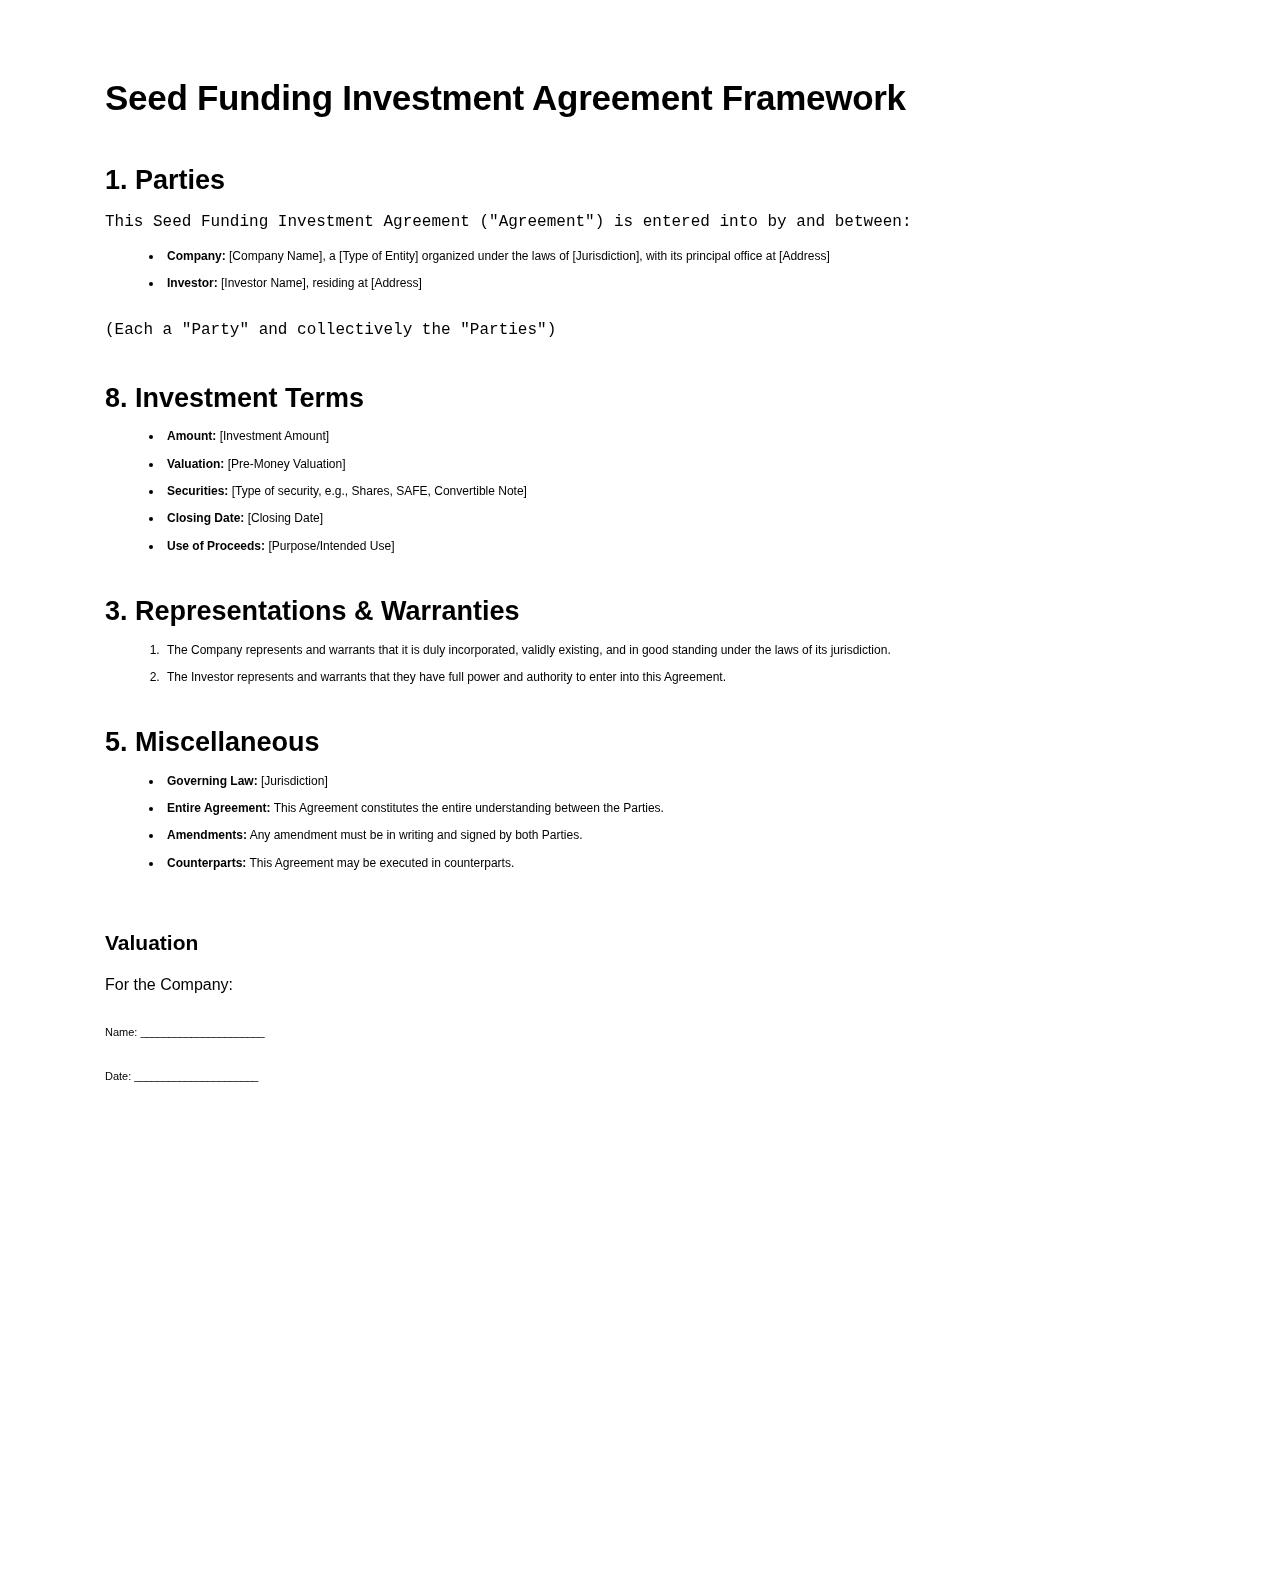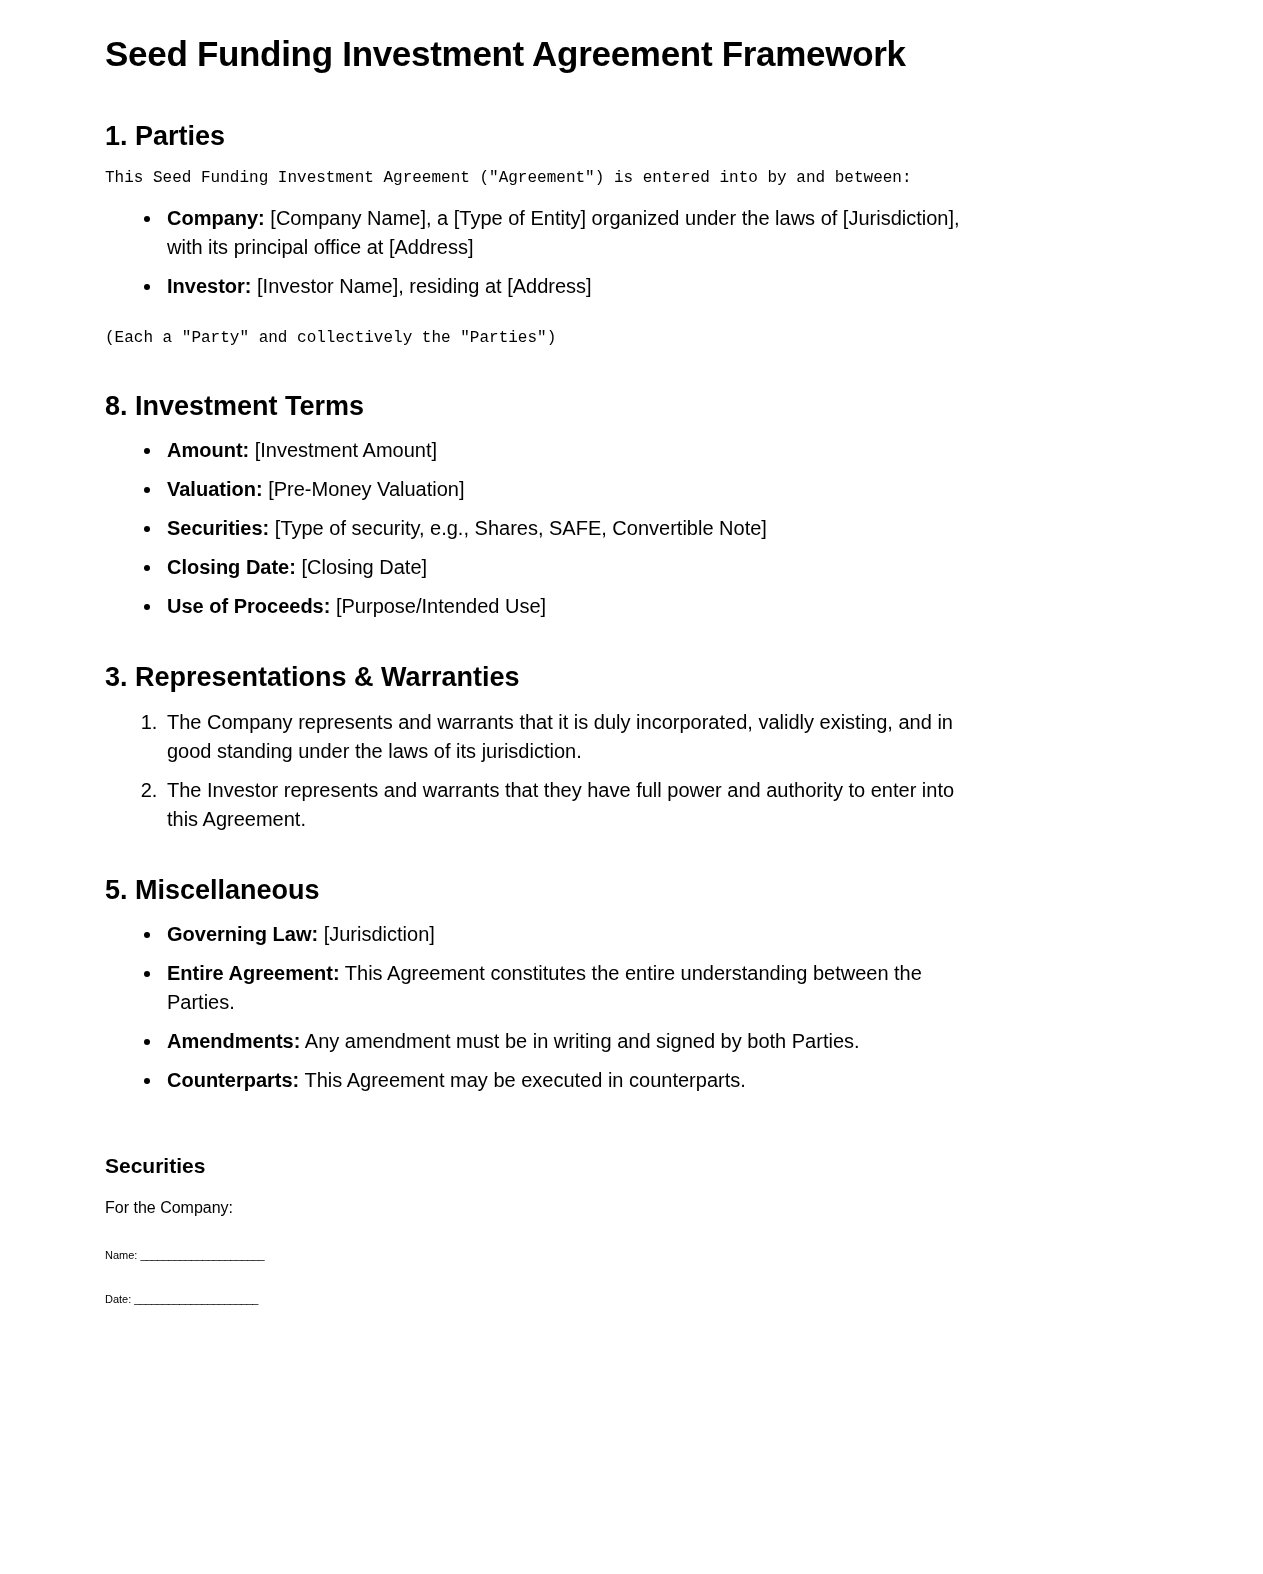--- a/index.html
+++ b/index.html
@@ -12,21 +12,21 @@
     width: 1263px;
     min-height: 1574px;
     font-family: "Liberation Sans", sans-serif;
     color: #000000;
     -webkit-font-smoothing: antialiased;
   }
   .page {
     box-sizing: border-box;
     width: 1092px;
     min-height: 1574px;
-    padding: 34px 105px 40px 105px;
+    padding: 78px 105px 40px 105px;
     background: #ffffff;
   }
 
   
   .doc-title {
     font-size: 35px;
     font-weight: bold;
     line-height: 1.15;
     letter-spacing: -0.3px;
     margin: 0 0 46px 0;
@@ -56,21 +56,21 @@
   p.body-text.tight {
     margin-bottom: 0;
   }
   p.body-text.spaced-top {
     margin-top: 26px;
   }
 
   
   ul.doc-list,
   ol.doc-list {
-    font-size: 20px;
+    font-size: 12px;
     line-height: 1.45;
     margin: 6px 0 6px 0;
     padding-left: 58px;
   }
   ul.doc-list { list-style-type: disc; }
   ol.doc-list { list-style-type: decimal; }
   ul.doc-list > li,
   ol.doc-list > li {
     margin: 0 0 10px 0;
     padding-left: 4px;
@@ -152,21 +152,21 @@
     <h2 class="section-heading">5. Miscellaneous</h2>
     <ul class="doc-list">
       <li><span class="lead-label">Governing Law:</span><span> [Jurisdiction]</span></li>
       <li><span class="lead-label">Entire Agreement:</span><span> This Agreement constitutes the entire understanding between the Parties.</span></li>
       <li><span class="lead-label">Amendments:</span><span> Any amendment must be in writing and signed by both Parties.</span></li>
       <li><span class="lead-label">Counterparts:</span><span> This Agreement may be executed in counterparts.</span></li>
     </ul>
   </div>
 
   <div class="signatures-block">
-    <h2 class="signatures-heading">Securities</h2>
+    <h2 class="signatures-heading">Valuation</h2>
     <p class="sig-intro">For the Company:</p>
 
     <p class="sig-line"><span>Name: </span><span class="sig-rule">______________________</span></p>
 
 
     <p class="sig-line"><span>Date: </span><span class="sig-rule">______________________</span></p>
   </div>
 
 </div>
 

